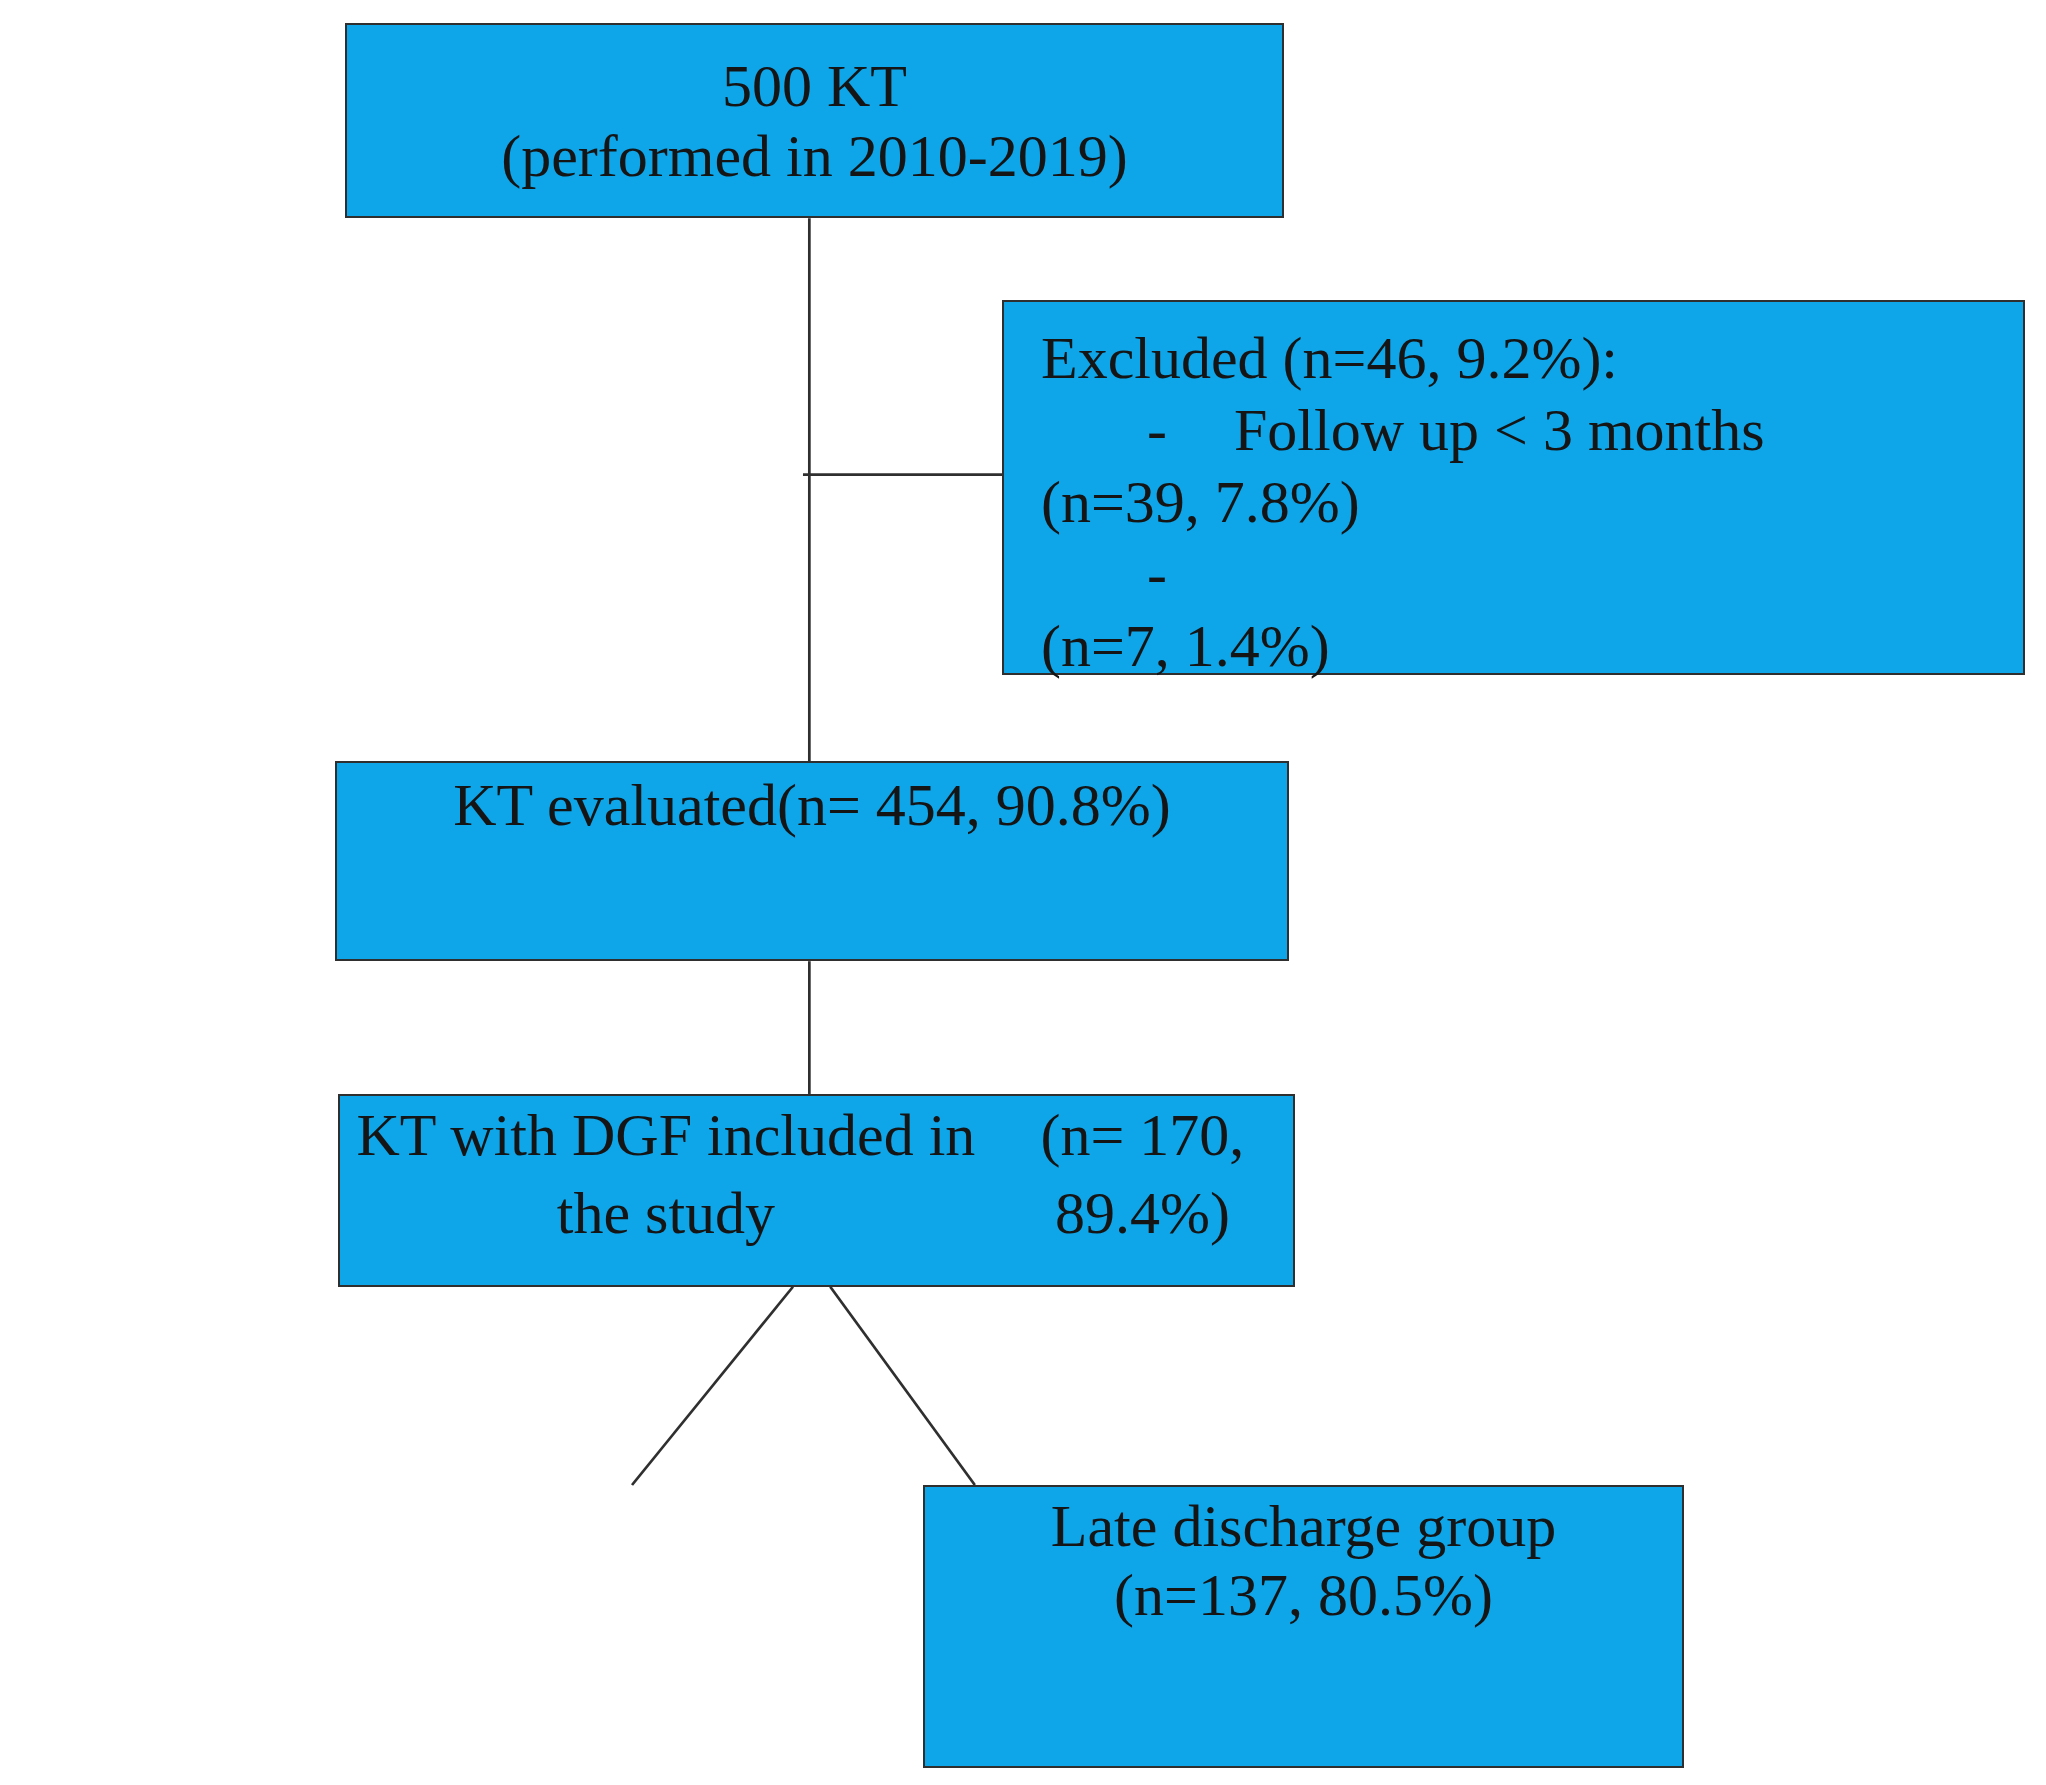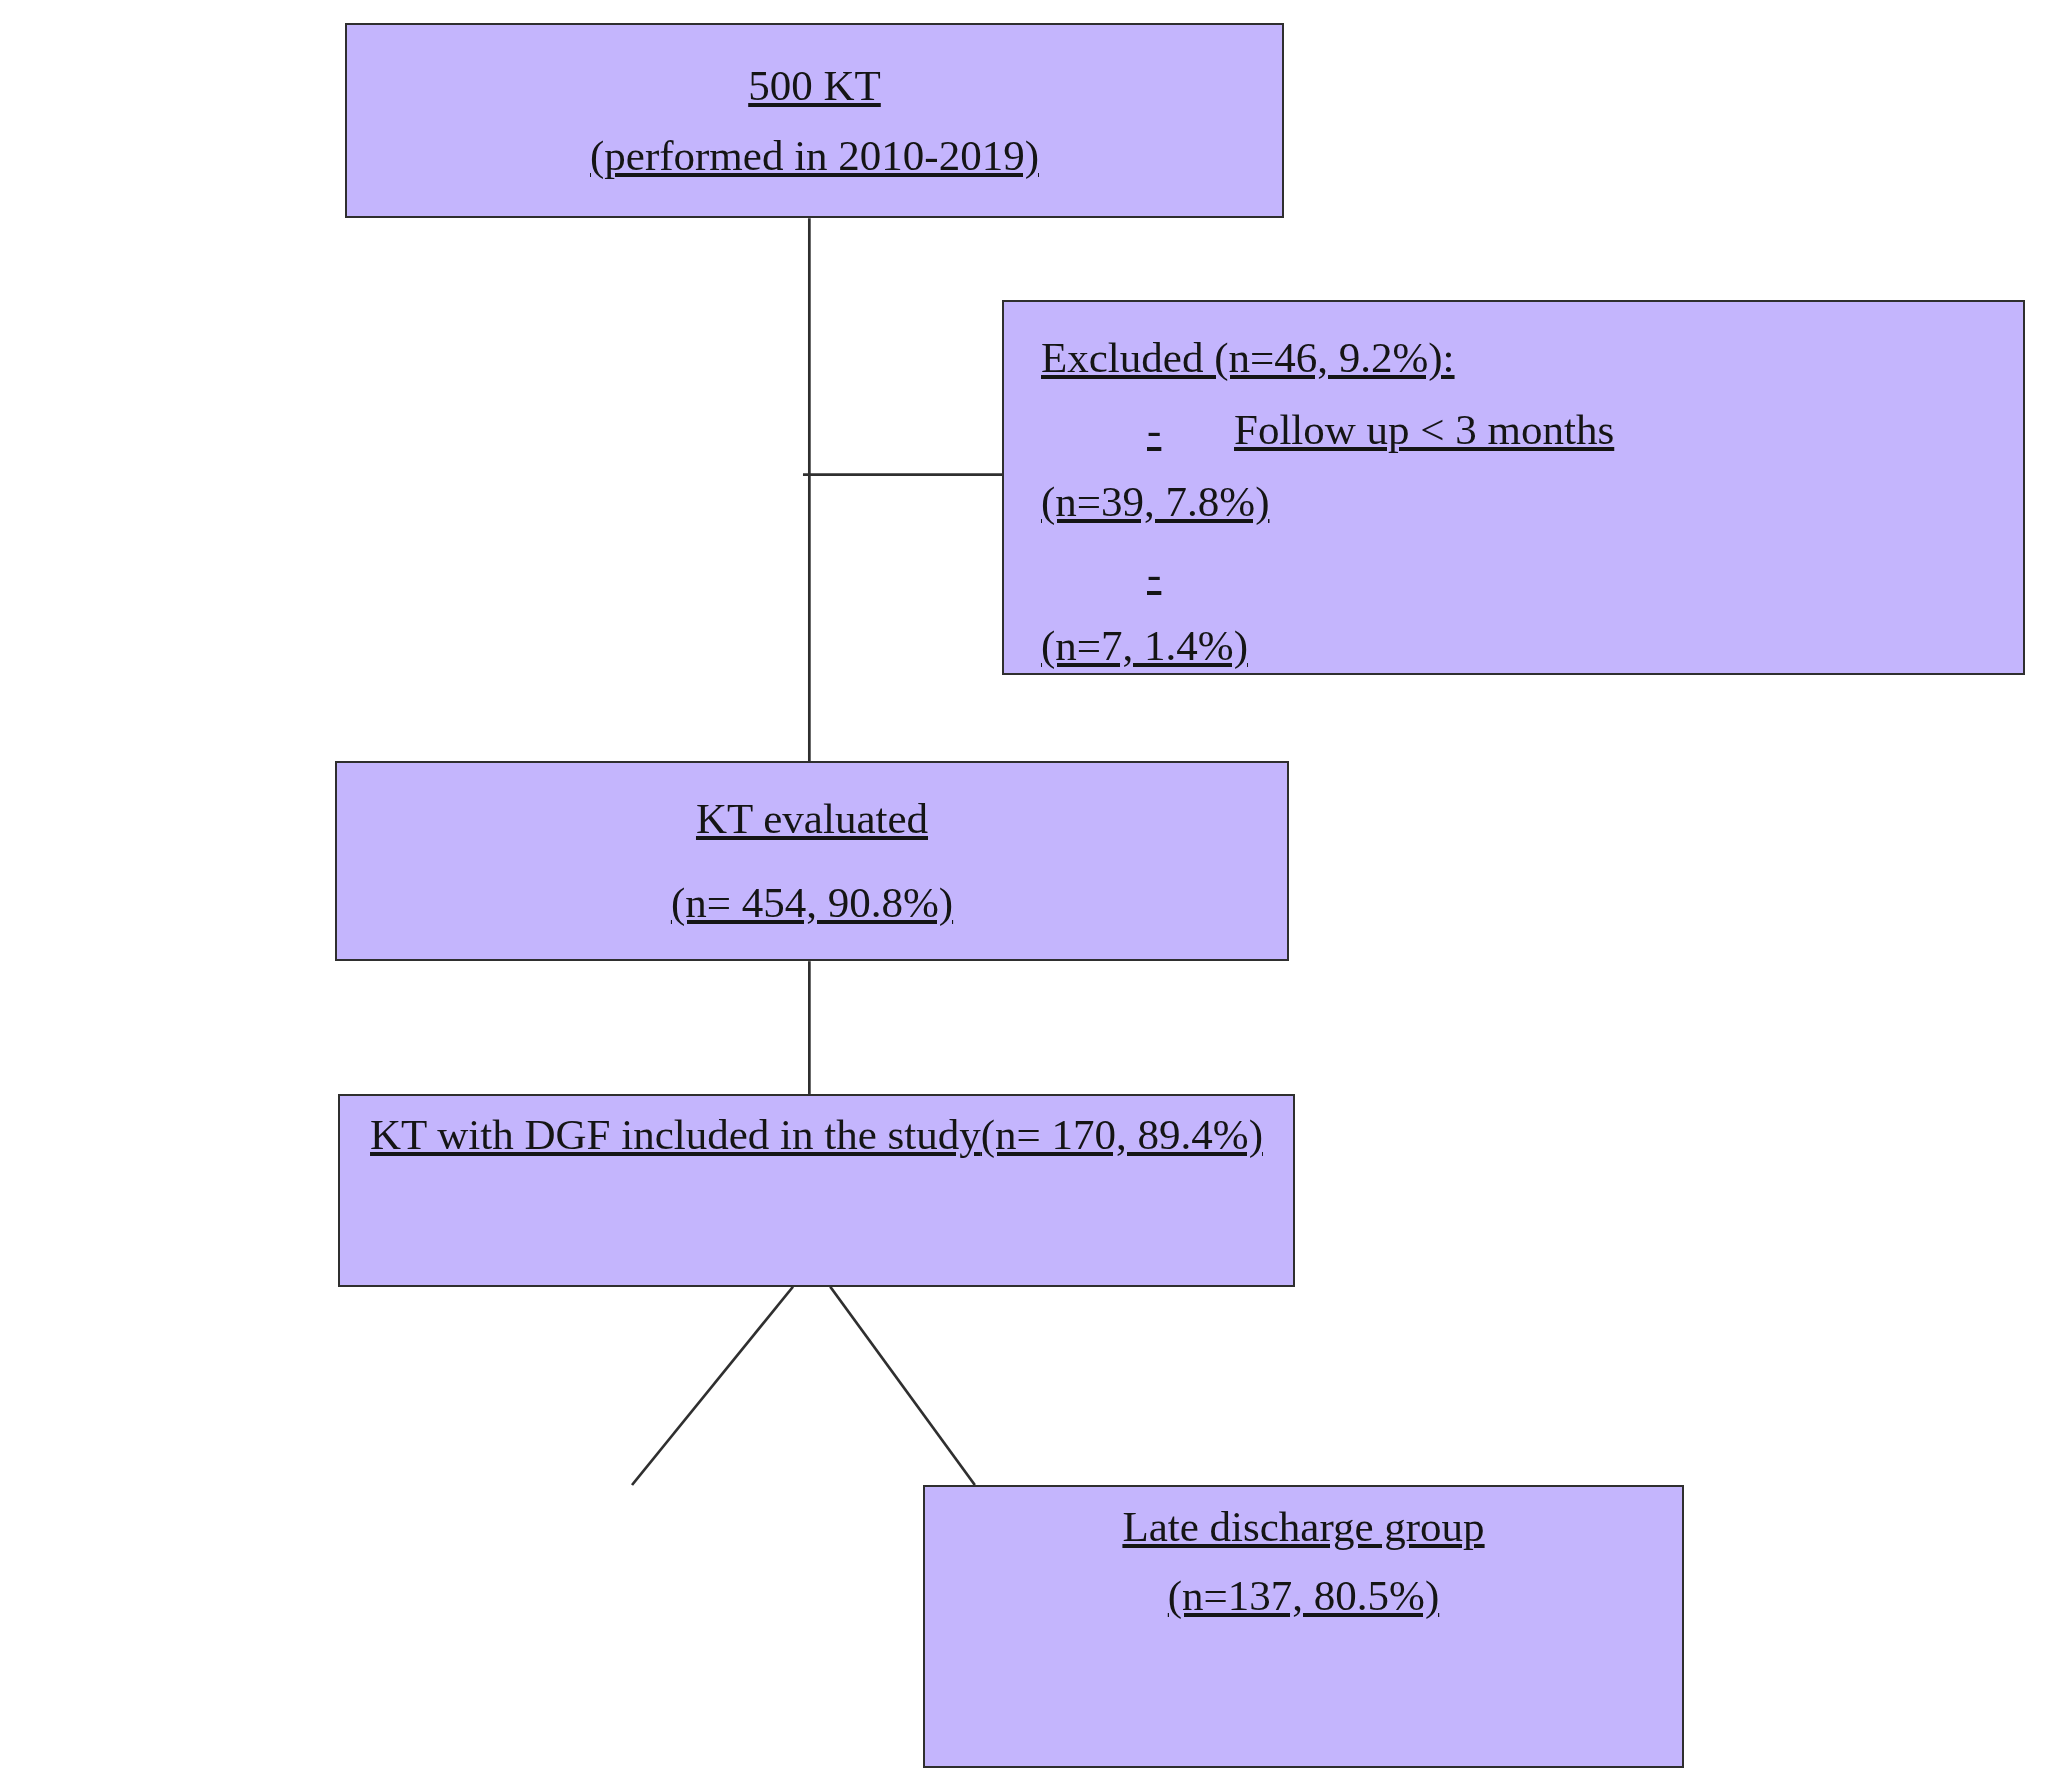--- a/index.html
+++ b/index.html
@@ -19,25 +19,24 @@
   .connectors {
     position: absolute;
     left: 0;
     top: 0;
     width: 2047px;
     height: 1786px;
   }
   .box {
     position: absolute;
     border: 2.7px solid #2f2f2f;
-    background: #c4b5fd;
+    background: #0ea5e9;
     box-sizing: border-box;
-    font-size: 43px;
+    font-size: 60px;
     line-height: 70px;
-    text-decoration: underline;
   }
   .center-text {
     text-align: center;
   }
   
   .box-total {
     left: 345px; top: 23px; width: 939px; height: 195px;
     display: flex; flex-direction: column; justify-content: center;
   }
   
@@ -49,21 +48,21 @@
   .ex-row { display: flex; }
   .ex-bullet {
     margin-left: 106px;
     width: 87px;
     flex: 0 0 87px;
   }
   .ex-indent { }
   
   .box-evaluated {
     left: 335px; top: 761px; width: 954px; height: 200px;
-    display: flex; flex-direction: column; justify-content: center;
+    display: flex; flex-direction: row; justify-content: center;
     line-height: 84px;
   }
   
   .box-included {
     left: 338px; top: 1094px; width: 957px; height: 193px;
     display: flex; flex-direction: row; justify-content: center;
     line-height: 78px;
   }
   
   .box-early {

